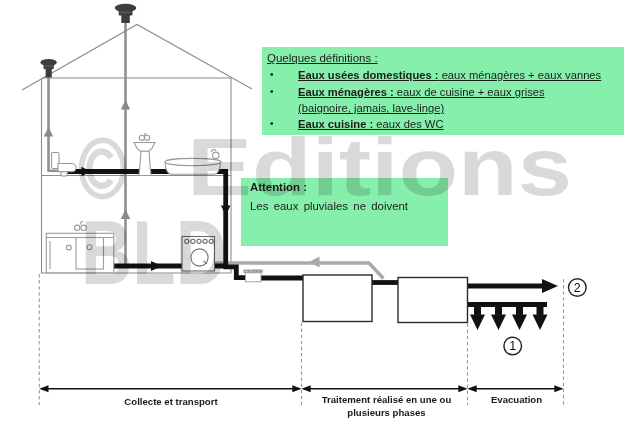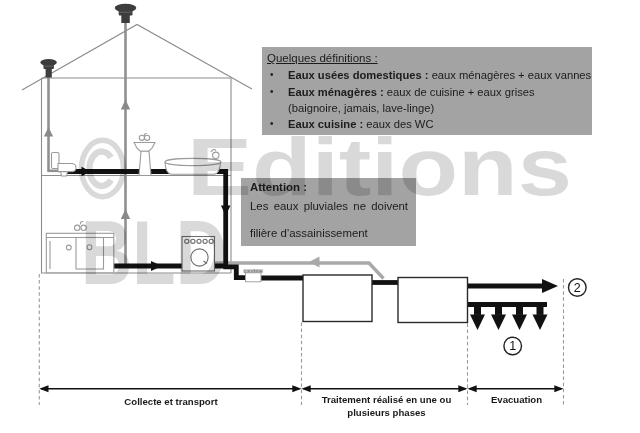--- a/index.html
+++ b/index.html
@@ -1,24 +1,24 @@
 <!DOCTYPE html>
 <html><head>
 <meta charset="utf-8">
 <style>
   html,body{margin:0;padding:0;background:#ffffff;}
   #page{position:relative;width:640px;height:433px;overflow:hidden;
         font-family:"Liberation Sans",sans-serif;background:#ffffff;}
   #diag{position:absolute;left:0;top:0;}
-  .gbox{position:absolute;background:#a3a3a3;color:#1c1c1c;}
+  .gbox{position:absolute;background:#86efac;color:#1c1c1c;padding-left:32px;}
   #defs{left:262px;top:47px;width:330px;height:88px;font-size:11.2px;}
   #defs .title{position:absolute;left:5px;top:4.8px;font-size:11.5px;text-decoration:underline;}
   .brow{position:absolute;left:0;width:330px;}
   .bullet{position:absolute;left:8px;font-size:10px;}
-  .btxt{position:absolute;left:26px;white-space:nowrap;}
+  .btxt{position:absolute;left:36px;white-space:nowrap;text-decoration:underline;}
   #att{left:241px;top:178px;width:175px;height:68px;font-size:11.4px;}
   #att .l{position:absolute;left:9px;width:158px;white-space:nowrap;}
   .just{text-align:justify;text-align-last:justify;white-space:normal !important;}
   #wm{position:absolute;left:0;top:0;}
 </style>
 </head>
 <body>
 <div id="page">
 <svg id="diag" width="640" height="433" viewBox="0 0 640 433">
 
@@ -189,21 +189,20 @@
       </div>
   <div class="brow" style="top:71.2px;">
         <span class="bullet">•</span>
         <span class="btxt"><b>Eaux cuisine :</b> eaux des WC</span>
       </div>
 </div>
 
 <div id="att" class="gbox">
   <div class="l" style="top:2.6px;"><b>Attention :</b></div>
   <div class="l just" style="top:22.4px;">Les eaux pluviales ne doivent</div>
-  <div class="l" style="top:49.1px;">filière d’assainissement</div>
 </div>
 
 <svg id="wm" width="640" height="433" viewBox="0 0 640 433">
   <g fill="rgba(0,0,0,0.15)" font-family="Liberation Sans, sans-serif" font-weight="bold">
     <g fill="none" stroke="rgba(0,0,0,0.15)">
       <ellipse cx="102.5" cy="168.5" rx="21" ry="28.2" stroke-width="5.6"></ellipse>
       <path d="M111,157.5 A12.3,17.2 0 1 0 111,180" stroke-width="6.4"></path>
     </g>
     <text x="187" y="194.5" font-size="81" textLength="385" lengthAdjust="spacingAndGlyphs">Editions</text>
     <text x="81" y="284" font-size="90" textLength="146" lengthAdjust="spacingAndGlyphs">BLD</text>

